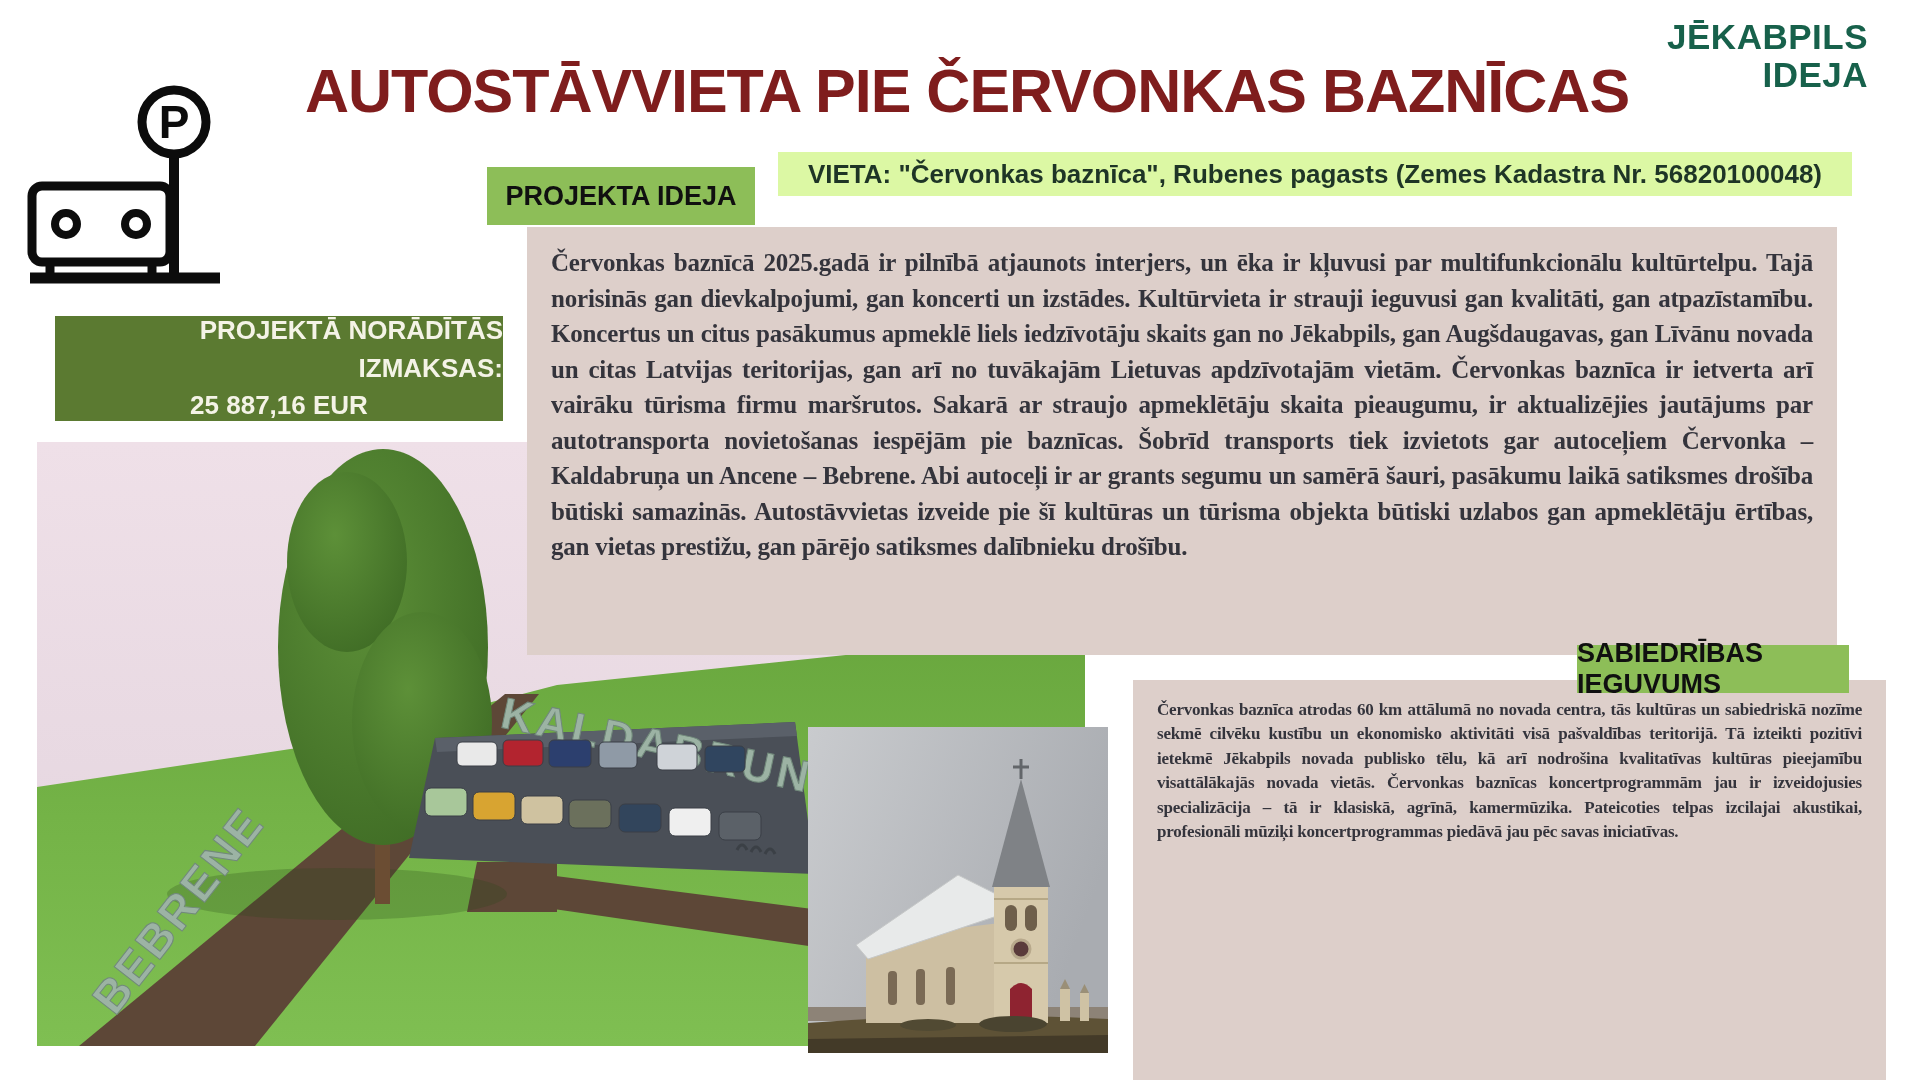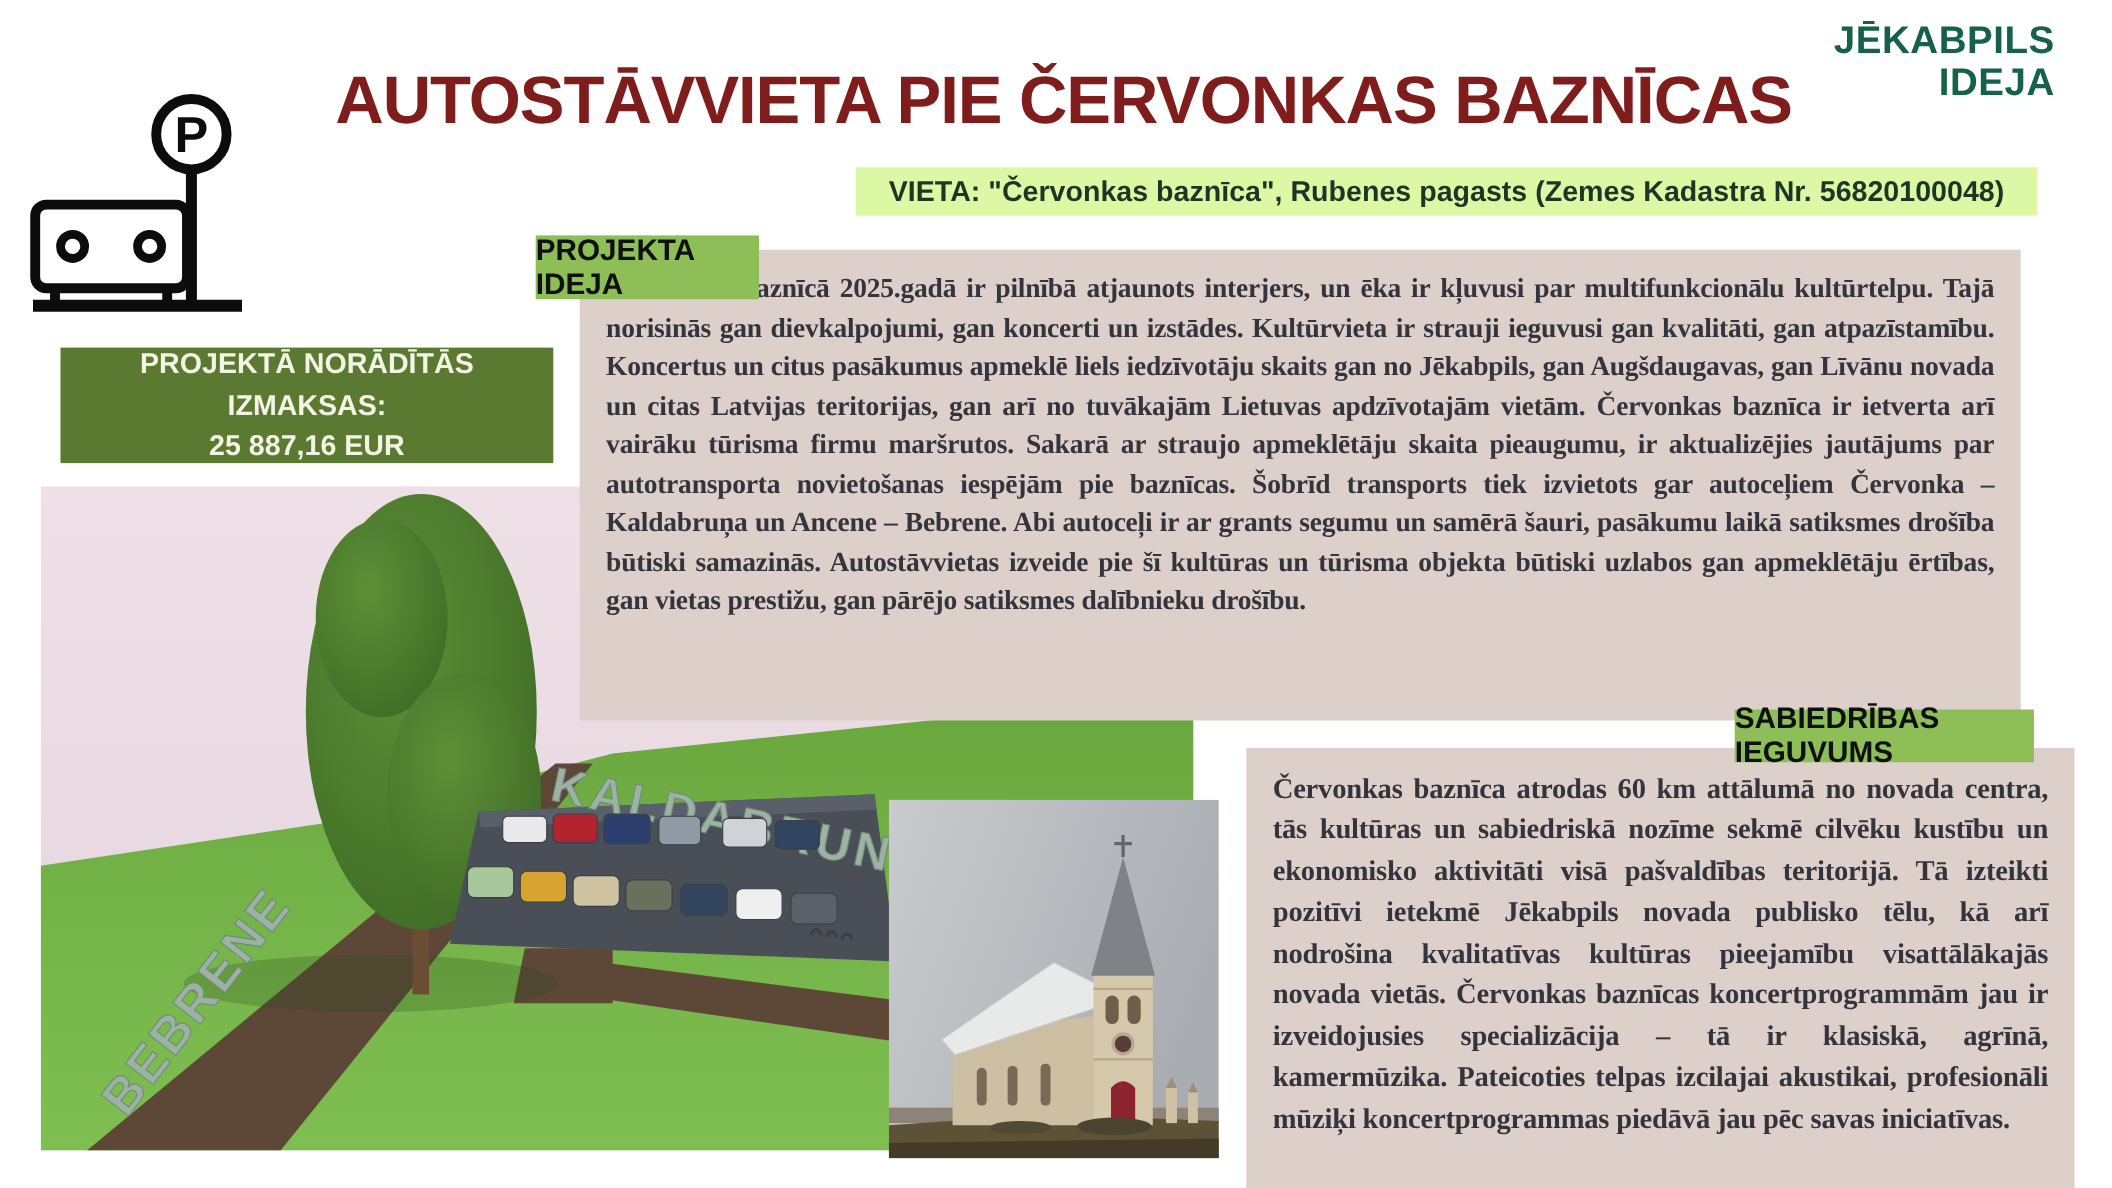--- a/index.html
+++ b/index.html
@@ -27,41 +27,41 @@
     background:#dcf8a4; display:flex; align-items:center; justify-content:center;
     font-size:26px; font-weight:700; color:#1e3526; white-space:nowrap;
   }
 
   
   .green-label{
     background:#8dbe58; color:#101010; font-weight:700;
     display:flex; align-items:center; justify-content:center;
     font-size:27px;
   }
-  .label-idea{ left:487px; top:167px; width:203px; height:58px; z-index:6;margin-top:47px;}
+  .label-idea{ left:487px; top:167px; width:268px; height:58px; z-index:6;}
   .label-benefit{ left:1577px; top:645px; width:272px; height:48px; z-index:6;}
 
   
   .cost-box{
     left:55px; top:316px; width:448px; height:105px;
     background:#5b7a31; color:#f4f3e6; font-weight:700;
     display:flex; flex-direction:column; align-items:center; justify-content:center;
-    font-size:26px; line-height:1.45; text-align:center; z-index:5;
+    font-size:26px; line-height:1.45; text-align:right; z-index:5;
   }
 
   
   .text-box{
     background:#ddcfca; color:#34343c;
     font-weight:700; text-align:justify;
     z-index:4;
     font-family:Liberation Serif, serif;
   }
   .text-box .inner{ padding:18px 24px; }
   .box-idea{ left:527px; top:227px; width:1310px; height:428px; font-size:25px; line-height:1.42; letter-spacing:-0.2px;}
-  .box-benefit{ left:1133px; top:680px; width:753px; height:400px; font-size:26px; line-height:1.44; letter-spacing:-0.2px;}
+  .box-benefit{ left:1133px; top:680px; width:753px; height:400px; font-size:17px; line-height:1.44; letter-spacing:-0.2px;}
 
   
   .render-3d{ left:37px; top:442px; width:1048px; height:604px; z-index:1; }
   .church-photo{ left:808px; top:727px; width:300px; height:326px; z-index:5; }
   svg{ display:block; }
 </style>
 </head>
 <body>
 
 <svg class="abs parking-icon" viewBox="0 0 205 212" fill="none">

